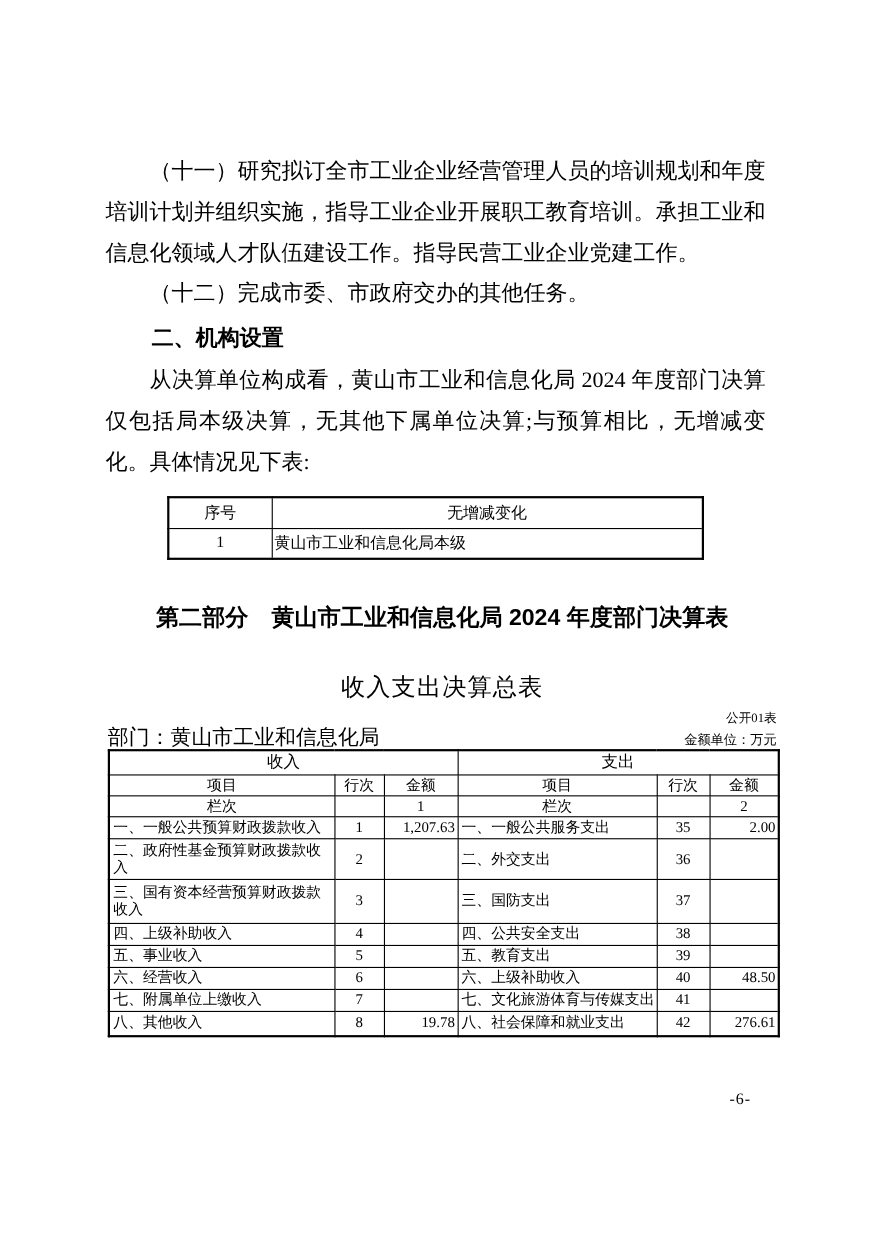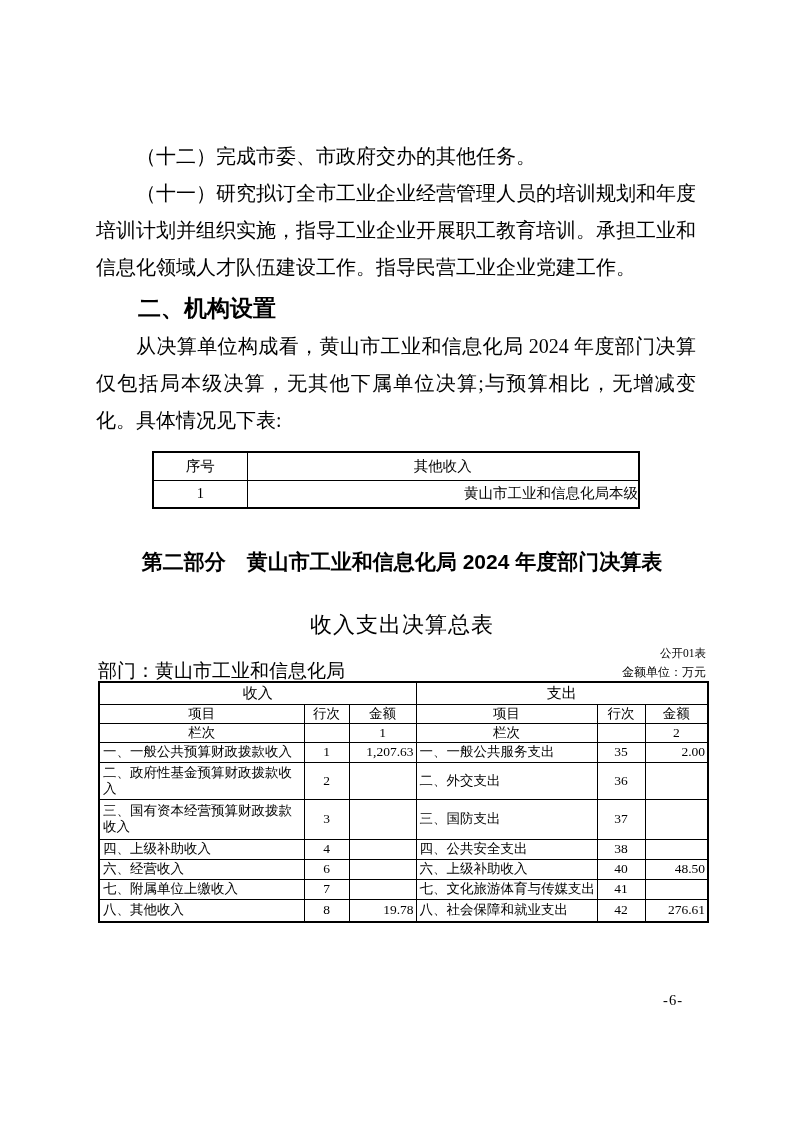--- a/index.html
+++ b/index.html
@@ -23,42 +23,42 @@
     font-size: 20px;
     line-height: 37px;
     text-align: justify;
     margin: 0;
     text-indent: 2em;
     width: 600px;
   }
   .section-heading {
     font-family: "Liberation Sans", "DejaVu Sans", sans-serif;
     font-weight: bold;
-    font-size: 23px;
+    font-size: 20px;
     line-height: 30px;
     margin: 7px 0 5px 42px;
   }
   
   .units-table {
     border-collapse: collapse;
     table-layout: fixed;
     width: 488px;
     margin: 12px 0 0 56px;
     border: 2px solid #000;
     font-size: 14.5px;
   }
   .units-table td {
     border: 1px solid #000;
     height: 28px;
     text-align: center;
     padding: 0;
   }
   .units-table td.unit-name-data {
-    text-align: right;
-    padding-left: 18px;
+    text-align: left;
+    padding-left: 2px;
   }
   .part2-heading {
     font-family: "Liberation Sans", "DejaVu Sans", sans-serif;
     font-weight: bold;
     font-size: 21px;
     line-height: 30px;
     text-align: center;
     margin: 38px 0 0 0;
   }
   .table-title {
@@ -118,34 +118,34 @@
     font-size: 14.5px;
     letter-spacing: 1px;
   }
 </style>
 </head>
 <body>
 
 <div class="page">
   <div class="content">
 
+    <p class="body-text">（十一）研究拟订全市工业企业经营管理人员的培训规划和年度培训计划并组织实施，指导工业企业开展职工教育培训。承担工业和信息化领域人才队伍建设工作。指导民营工业企业党建工作。</p>
     <p class="body-text">（十二）完成市委、市政府交办的其他任务。</p>
-    <p class="body-text">（十一）研究拟订全市工业企业经营管理人员的培训规划和年度培训计划并组织实施，指导工业企业开展职工教育培训。承担工业和信息化领域人才队伍建设工作。指导民营工业企业党建工作。</p>
     <div class="section-heading">二、机构设置</div>
     <p class="body-text">从决算单位构成看，黄山市工业和信息化局 2024 年度部门决算仅包括局本级决算，无其他下属单位决算;与预算相比，无增减变化。具体情况见下表:</p>
 
     <table class="units-table">
       <colgroup>
         <col style="width:94px">
         <col style="width:392px">
       </colgroup>
       <tbody>
         <tr>
           <td>序号</td>
-          <td>其他收入</td>
+          <td>无增减变化</td>
         </tr>
         <tr>
           <td>1</td>
           <td class="unit-name-data">黄山市工业和信息化局本级</td>
         </tr>
       </tbody>
     </table>
 
     <div class="part2-heading">第二部分　黄山市工业和信息化局 2024 年度部门决算表</div>
 
@@ -213,20 +213,28 @@
         </tr>
         <tr class="r-s">
           <td class="item">四、上级补助收入</td>
           <td class="line">4</td>
           <td class="amount"></td>
           <td class="item">四、公共安全支出</td>
           <td class="line">38</td>
           <td class="amount"></td>
         </tr>
         <tr class="r-s">
+          <td class="item">五、事业收入</td>
+          <td class="line">5</td>
+          <td class="amount"></td>
+          <td class="item">五、教育支出</td>
+          <td class="line">39</td>
+          <td class="amount"></td>
+        </tr>
+        <tr class="r-s">
           <td class="item">六、经营收入</td>
           <td class="line">6</td>
           <td class="amount"></td>
           <td class="item">六、上级补助收入</td>
           <td class="line">40</td>
           <td class="amount">48.50</td>
         </tr>
         <tr class="r-s">
           <td class="item">七、附属单位上缴收入</td>
           <td class="line">7</td>

